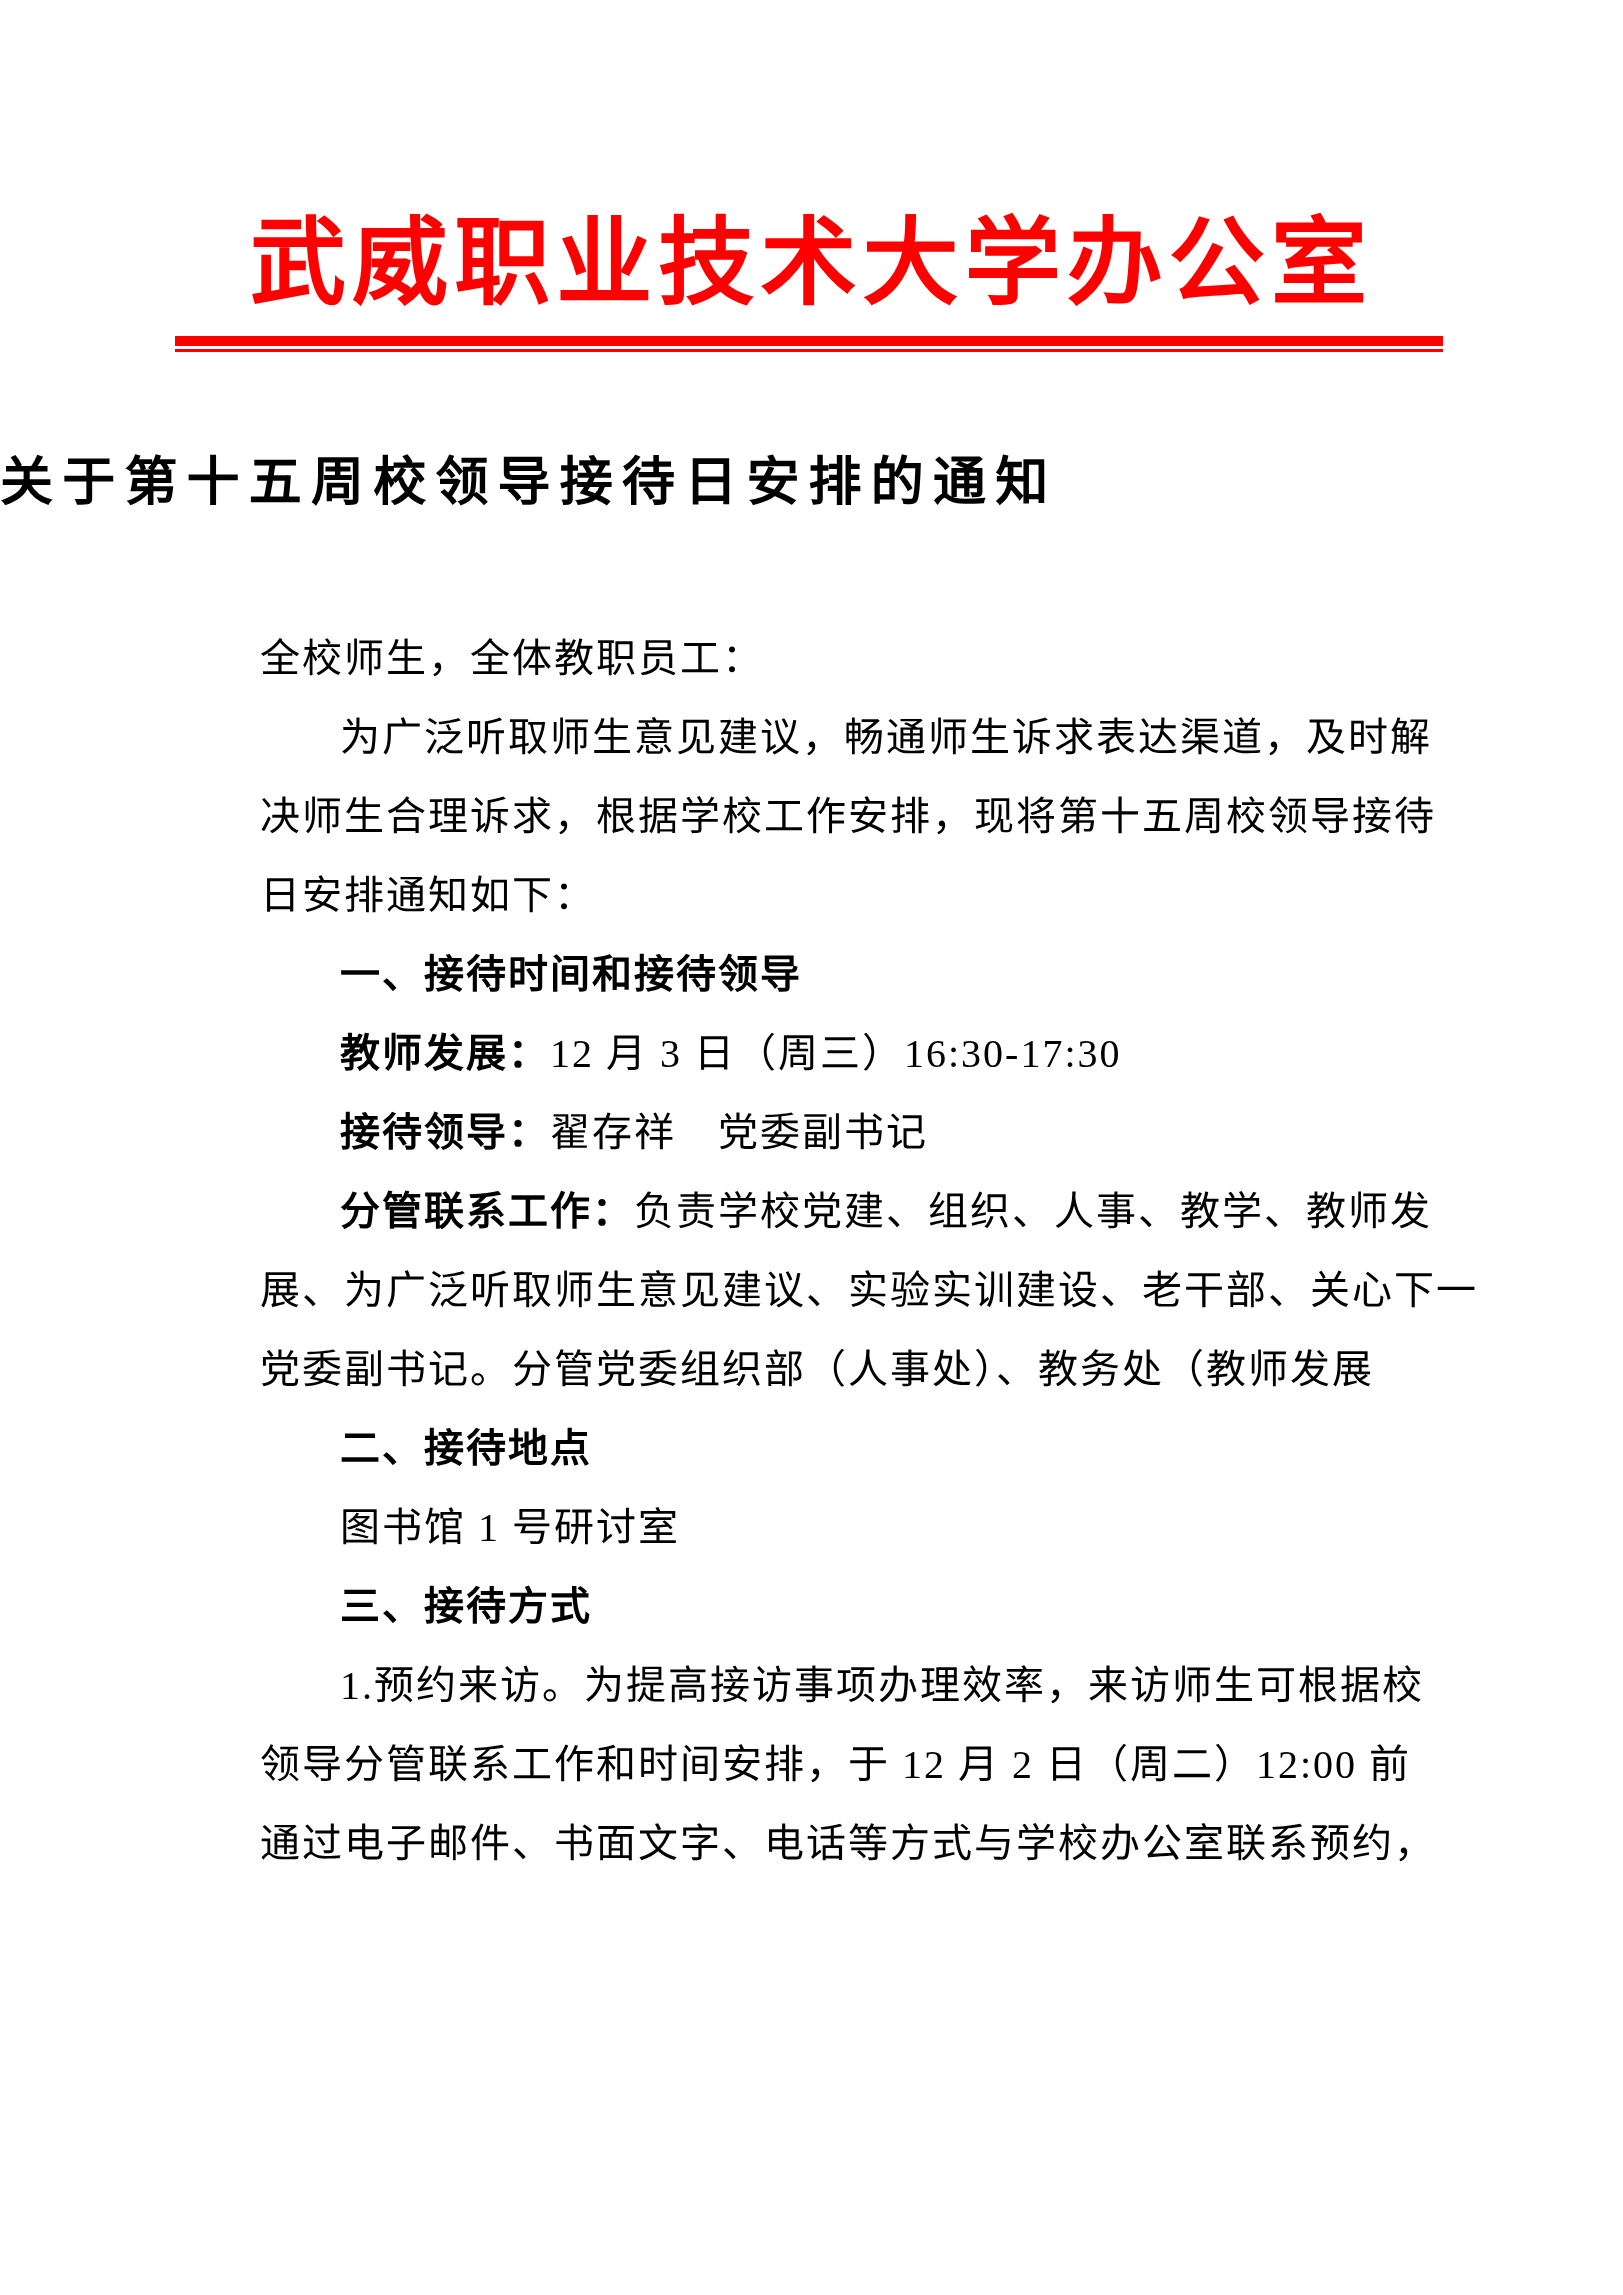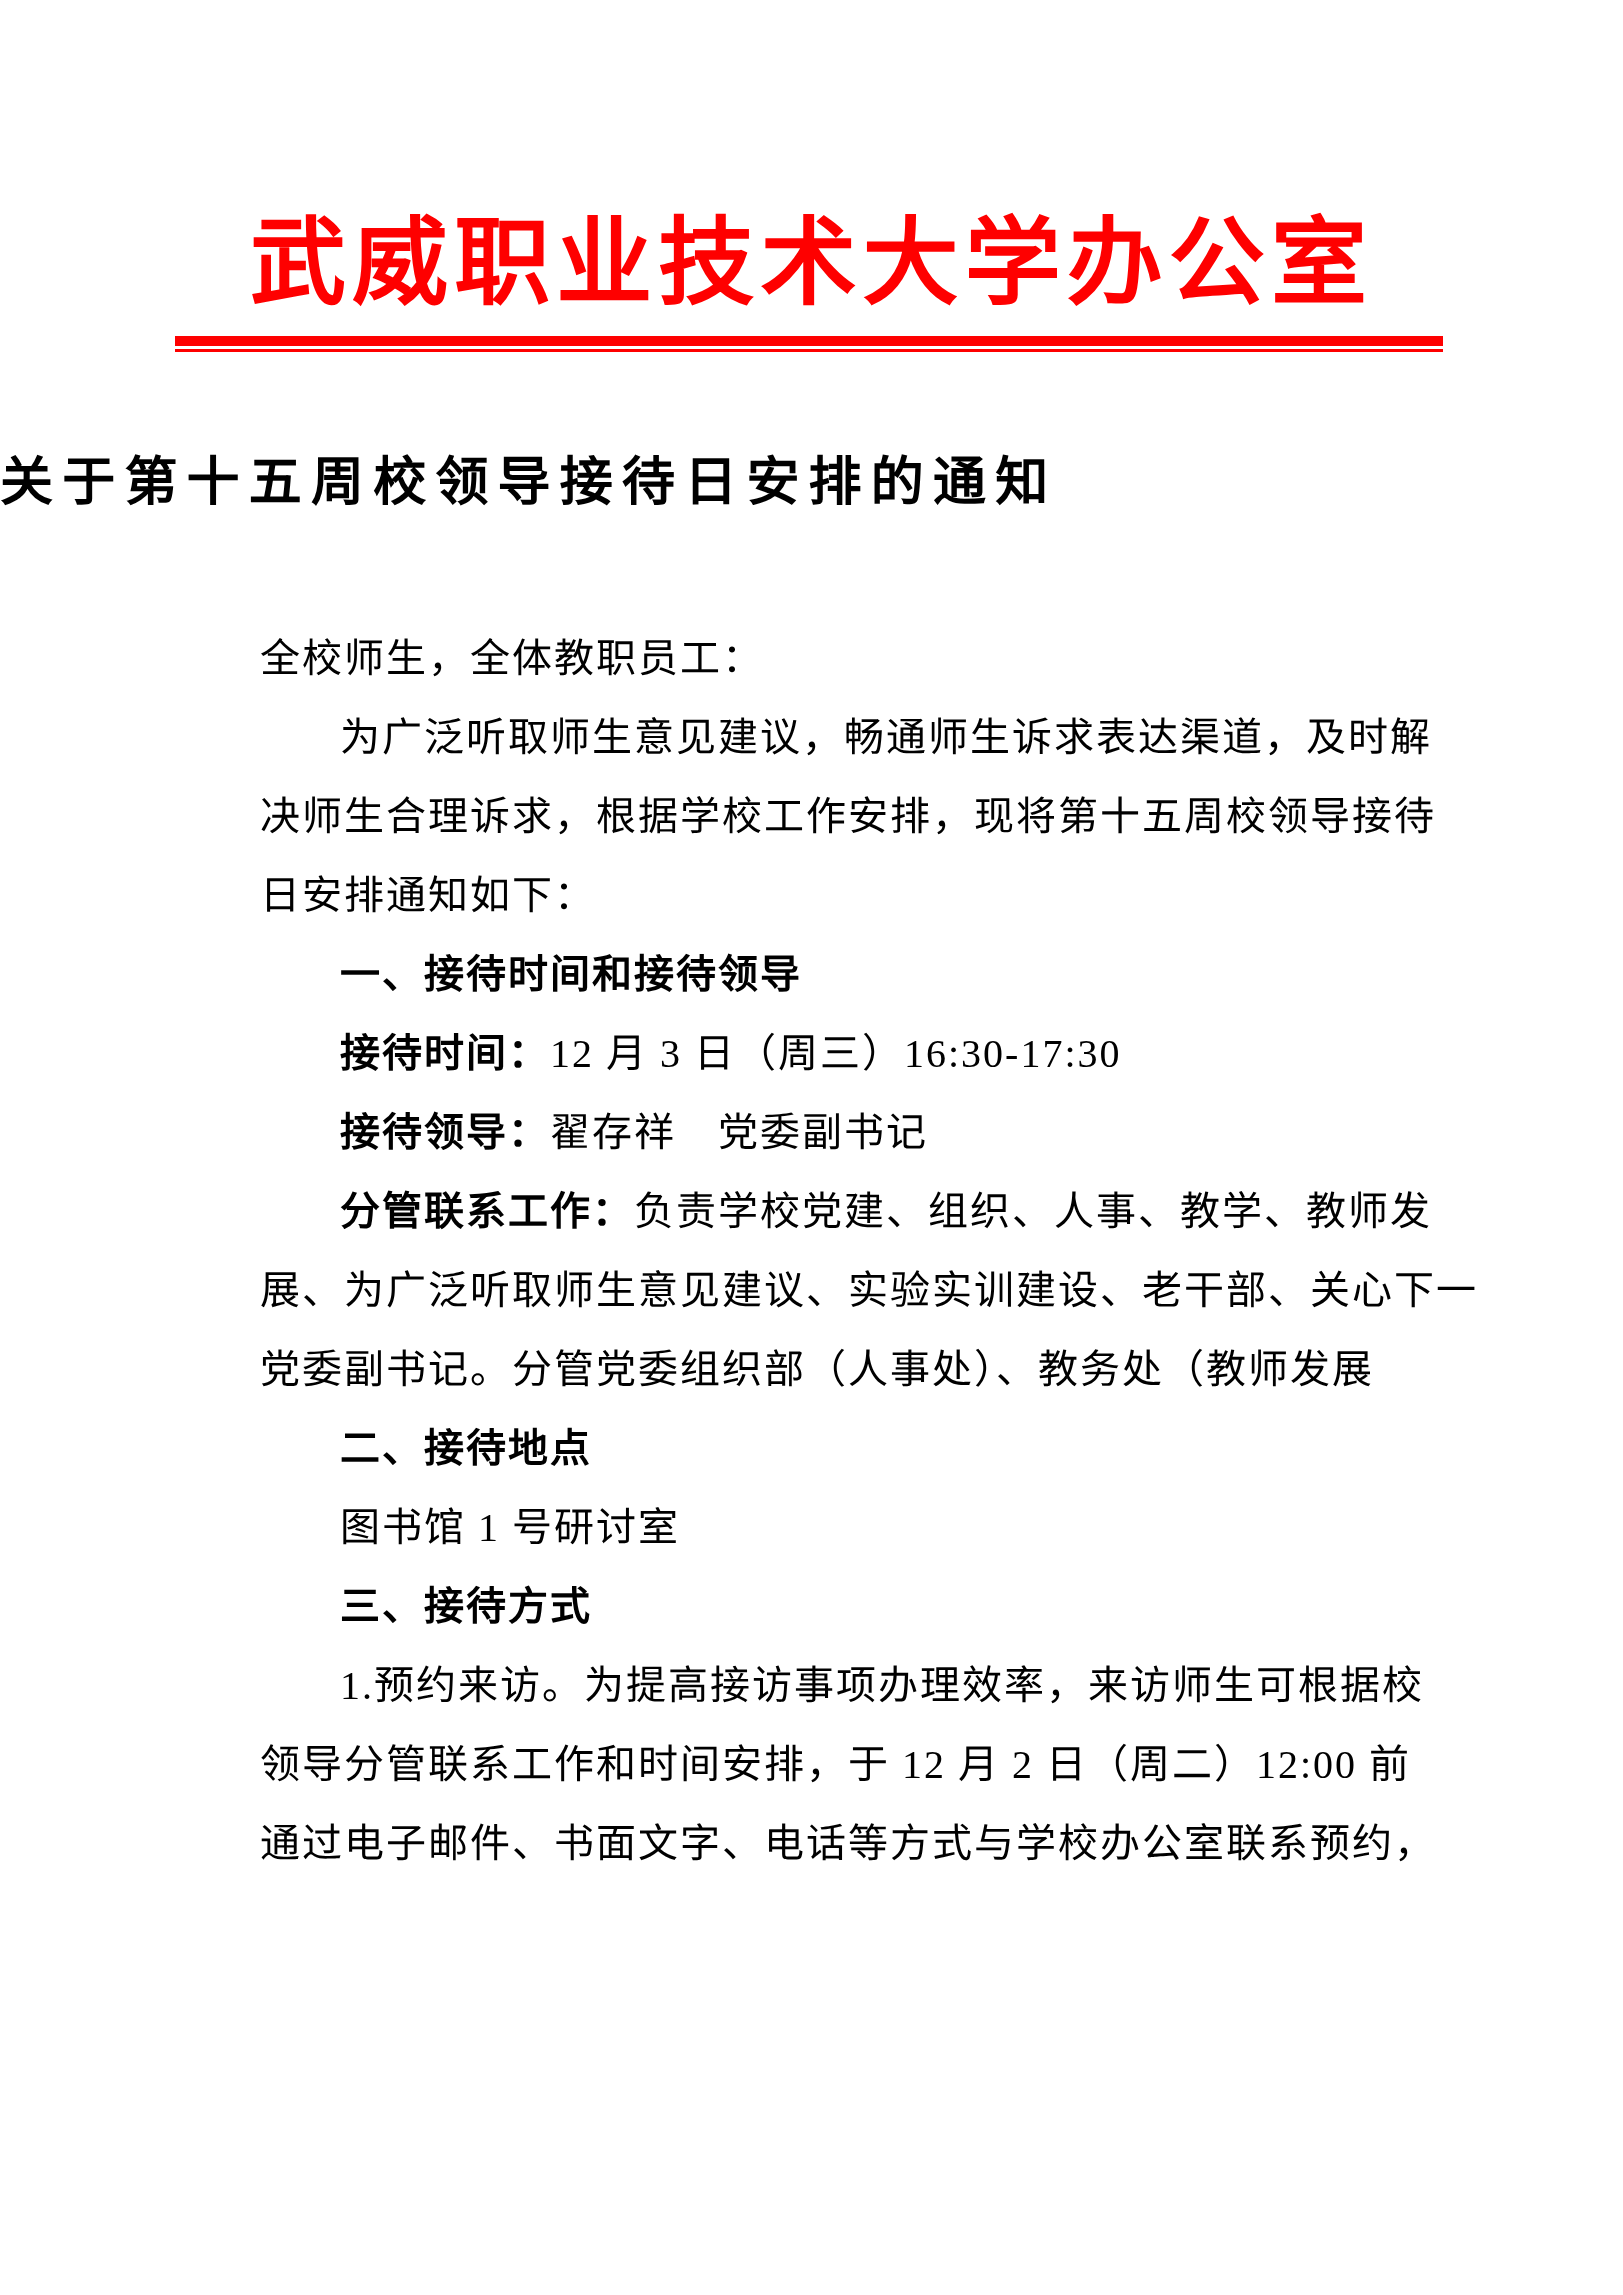--- a/index.html
+++ b/index.html
@@ -93,21 +93,21 @@
   </div>
 
   <h1 class="doc-title">关于第十五周校领导接待日安排的通知</h1>
 
   <div class="body-text">
       <div class="line"><span class="seg">全校师生，全体教职员工：</span></div>
       <div class="line indent"><span class="seg">为广泛听取师生意见建议，畅通师生诉求表达渠道，及时解</span></div>
       <div class="line"><span class="seg">决师生合理诉求，根据学校工作安排，现将第十五周校领导接待</span></div>
       <div class="line"><span class="seg">日安排通知如下：</span></div>
       <div class="line indent"><span class="seg bold">一、接待时间和接待领导</span></div>
-      <div class="line indent"><span class="seg bold">接待时间：</span><span class="seg">12 月 3 日（周三）16:30-17:30</span></div>
+      <div class="line indent"><span class="seg bold">教师发展：</span><span class="seg">12 月 3 日（周三）16:30-17:30</span></div>
       <div class="line indent"><span class="seg bold">接待领导：</span><span class="seg">翟存祥　党委副书记</span></div>
       <div class="line indent"><span class="seg bold">分管联系工作：</span><span class="seg">负责学校党建、组织、人事、教学、教师发</span></div>
       <div class="line"><span class="seg">展、为广泛听取师生意见建议、实验实训建设、老干部、关心下一</span></div>
       <div class="line"><span class="seg">党委副书记。分管党委组织部（人事处）、教务处（教师发展</span></div>
       <div class="line indent"><span class="seg bold">二、接待地点</span></div>
       <div class="line indent"><span class="seg">图书馆 1 号研讨室</span></div>
       <div class="line indent"><span class="seg bold">三、接待方式</span></div>
       <div class="line indent"><span class="seg">1.预约来访。为提高接访事项办理效率，来访师生可根据校</span></div>
       <div class="line"><span class="seg">领导分管联系工作和时间安排，于 12 月 2 日（周二）12:00 前</span></div>
       <div class="line"><span class="seg">通过电子邮件、书面文字、电话等方式与学校办公室联系预约，</span></div>

